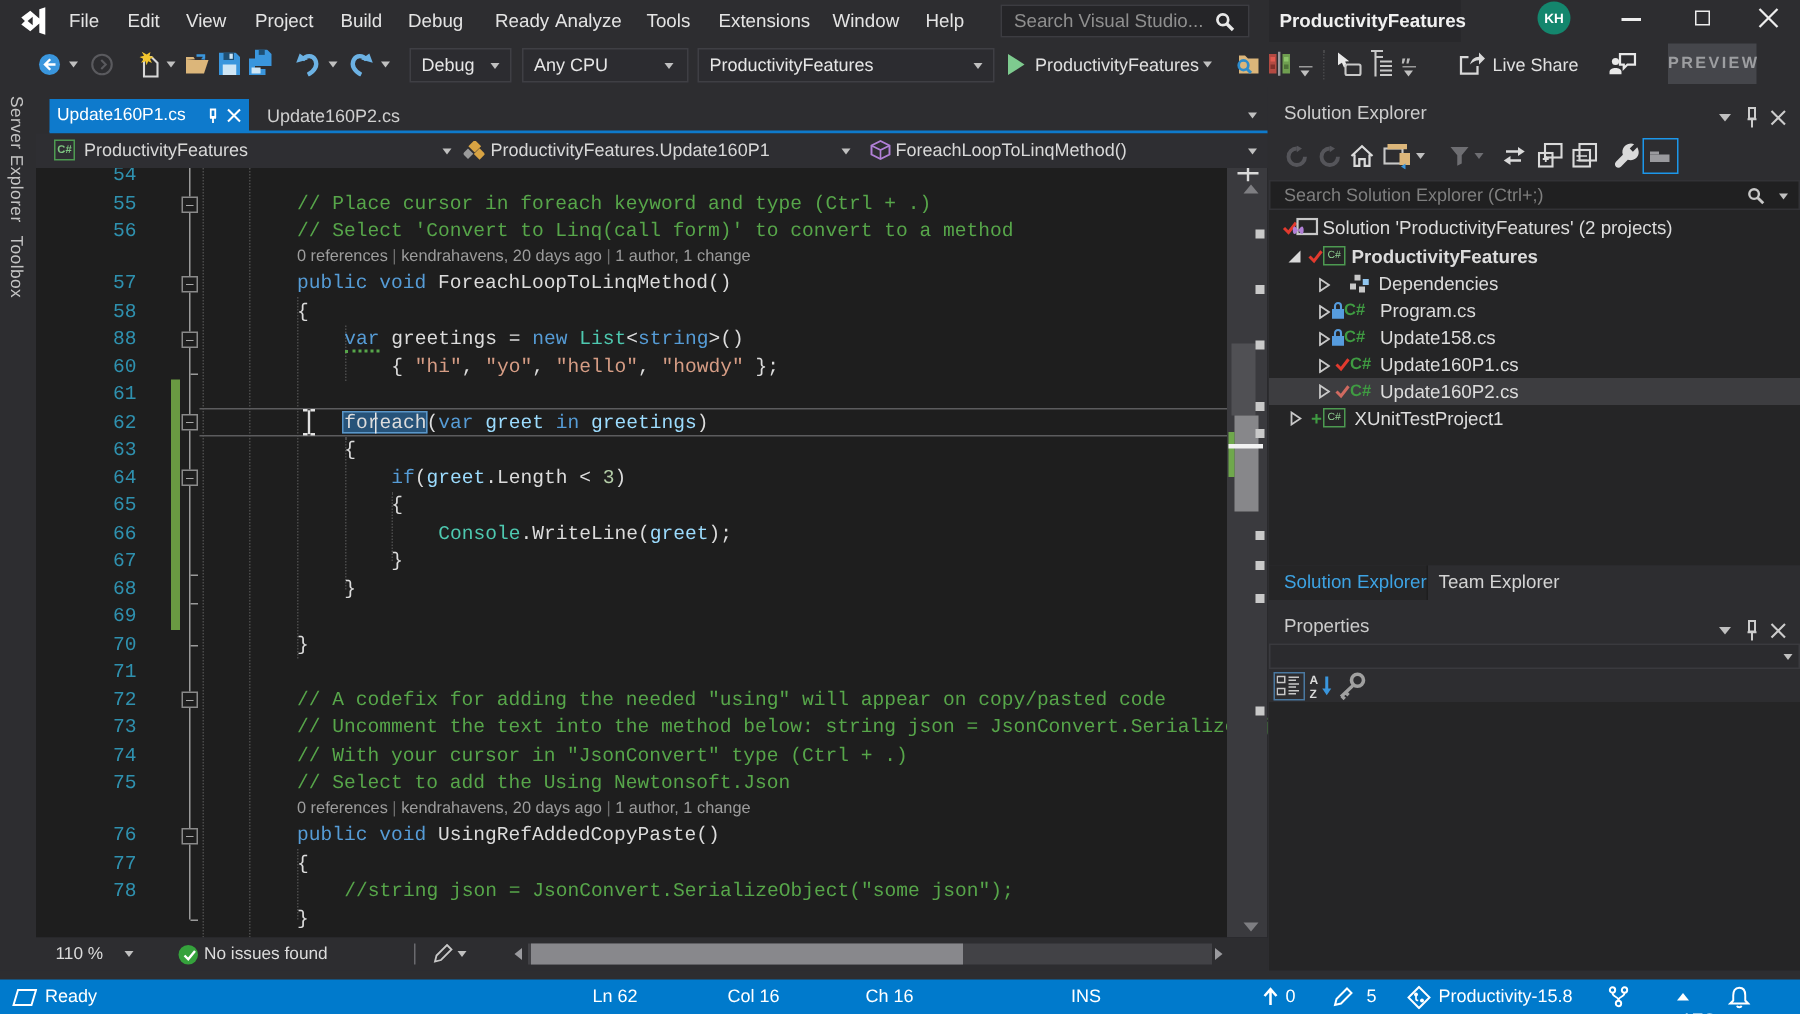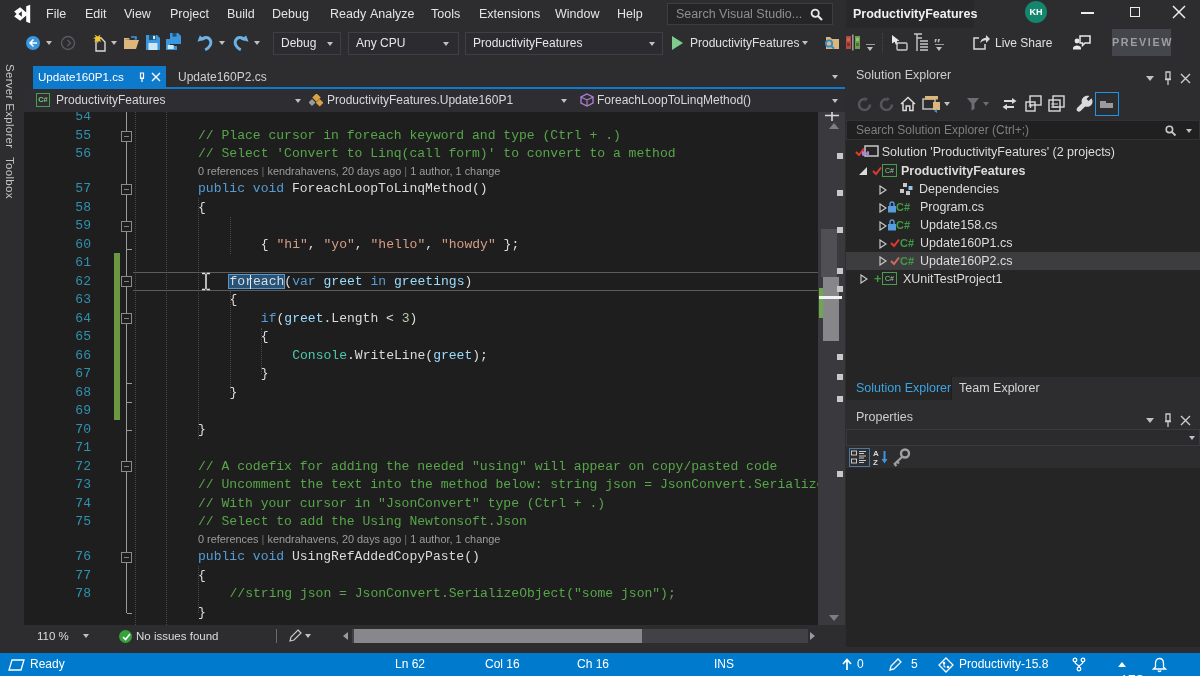--- a/index.html
+++ b/index.html
@@ -219,21 +219,21 @@
     <div class="abs" style="left:103px; top:271px; width:5px; height:1px; background:#9a9a9a;"></div>
     <div class="abs" style="left:103px; top:290px; width:5px; height:1px; background:#9a9a9a;"></div>
     <div class="abs" style="left:103px; top:317.9px; width:5px; height:1px; background:#9a9a9a;"></div>
     <div class="abs" style="left:103px; top:500.9px; width:5px; height:1px; background:#9a9a9a;"></div>
 
     <div class="ln" style="top:-3.8px;">54</div>
     <div class="ln" style="top:14.8px;">55</div>
     <div class="ln" style="top:33.3px;">56</div>
     <div class="ln" style="top:68.2px;">57</div>
     <div class="ln" style="top:86.7px;">58</div>
-    <div class="ln" style="top:105.2px;">59</div>
+    <div class="ln" style="top:105.2px;">88</div>
     <div class="ln" style="top:123.7px;">60</div>
     <div class="ln" style="top:142.2px;">61</div>
     <div class="ln" style="top:160.7px;">62</div>
     <div class="ln" style="top:179.2px;">63</div>
     <div class="ln" style="top:197.7px;">64</div>
     <div class="ln" style="top:216.2px;">65</div>
     <div class="ln" style="top:234.7px;">66</div>
     <div class="ln" style="top:253.2px;">67</div>
     <div class="ln" style="top:271.7px;">68</div>
     <div class="ln" style="top:290.2px;">69</div>
@@ -246,20 +246,21 @@
     <div class="ln" style="top:436.2px;">76</div>
     <div class="ln" style="top:454.7px;">77</div>
     <div class="ln" style="top:473.2px;">78</div>
     <div class="ln" style="top:518px;">79</div>
 
     <div class="cr c" style="left:174px; top:14.8px;">// Place cursor in foreach keyword and type (Ctrl + .)</div>
     <div class="cr c" style="left:174px; top:33.3px;">// Select 'Convert to Linq(call form)' to convert to a method</div>
     <div class="cl" style="left:174px; top:51px;">0 references <span style="color:#6e6e6e;">|</span> kendrahavens, 20 days ago <span style="color:#6e6e6e;">|</span> 1 author, 1 change</div>
     <div class="cr" style="left:174px; top:68.2px;"><span class="k">public void</span> ForeachLoopToLinqMethod()</div>
     <div class="cr" style="left:174px; top:86.7px;">{</div>
+    <div class="cr" style="left:205.5px; top:105.2px;"><span class="k" style="border-bottom:2px dotted #57a64a;">var</span> greetings = <span class="k">new</span> <span class="ty">List</span>&lt;<span class="k">string</span>&gt;()</div>
     <div class="cr" style="left:236.8px; top:123.7px;">{ <span class="s">"hi"</span>, <span class="s">"yo"</span>, <span class="s">"hello"</span>, <span class="s">"howdy"</span> };</div>
 
     <div class="abs" style="left:109px; top:160.4px; width:685px; height:18.2px; border-top:1px solid #5c5c5e; border-bottom:1px solid #5c5c5e;"></div>
     <div class="abs" style="left:204px; top:161.8px; width:57px; height:15.4px; background:#275379; border:1px solid #5a96c8;"></div>
     <div class="abs" style="left:226px; top:162.5px; width:1px; height:14px; background:#e8e8e8;"></div>
     <div class="cr" style="left:205.5px; top:160.7px;">foreach<span>(</span><span class="k">var</span> <span class="id">greet</span> <span class="k">in</span> <span class="id">greetings</span>)</div>
     <svg class="abs" style="left:175px; top:160px;" width="14" height="19" viewBox="0 0 14 19">
       <path d="M3 1.5 L6 1.5 M8 1.5 L11 1.5 M7 1.5 L7 17.5 M3 17.5 L6 17.5 M8 17.5 L11 17.5" stroke="#e0e0e0" stroke-width="1.6" fill="none"></path>
     </svg>
 

